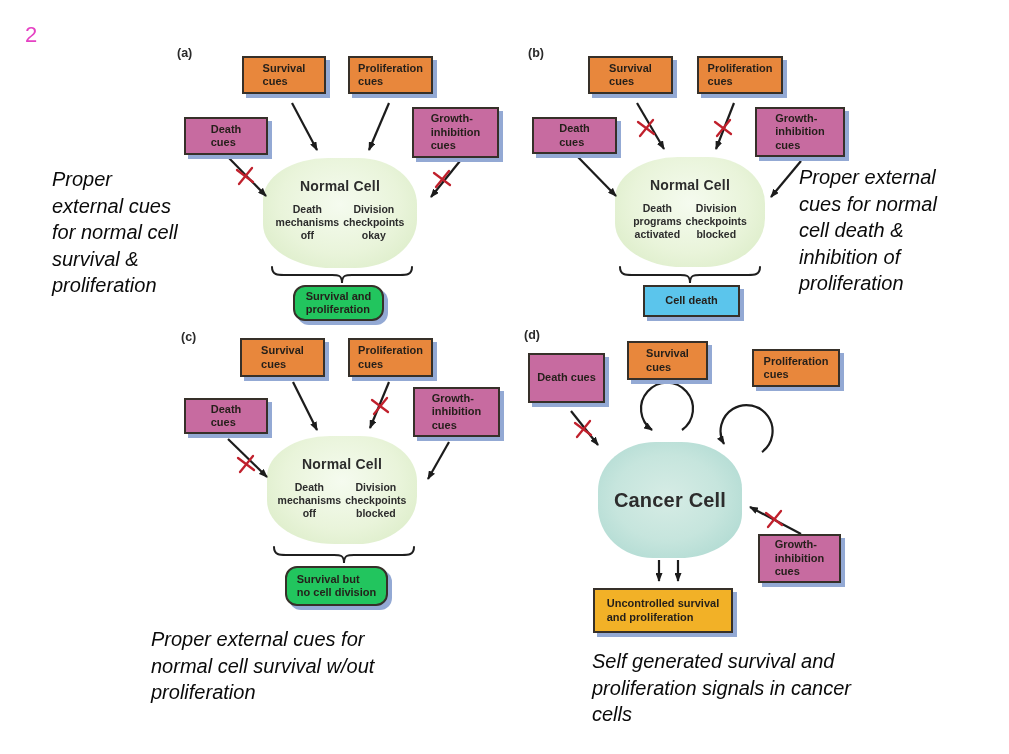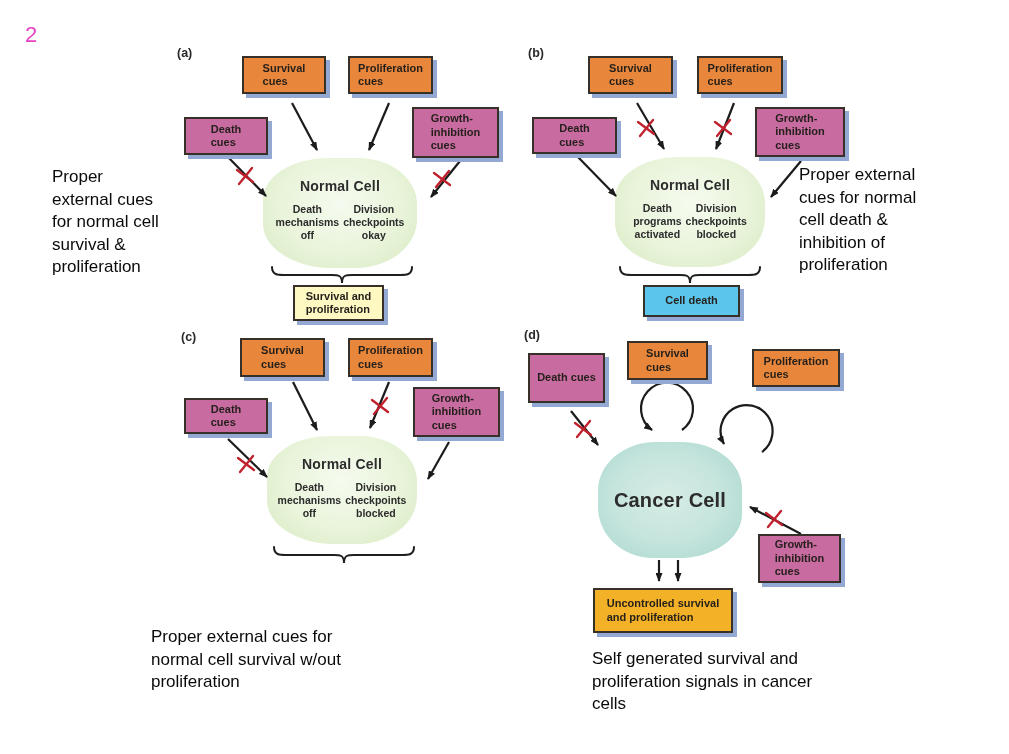--- a/index.html
+++ b/index.html
@@ -12,21 +12,21 @@
   .panel-label{font-weight:bold;font-size:12.5px;color:#2a2a2a;z-index:4;}
   .cue{
     border:2px solid #363029;
     box-shadow:4px 4px 0 #93a9d4;
     display:flex;align-items:center;justify-content:center;
     text-align:left;font-weight:bold;font-size:11px;line-height:1.22;
     color:#241f1a;white-space:pre-line;z-index:3;box-sizing:border-box;padding:1px 2px;
   }
   .orange{background:#e8873c;}
   .pink{background:#c76ba0;}
-  .yellow{background:#fef9c3;}
+  .yellow{background:#22c55e;border-radius:12px;}
   .blue{background:#5bc5ec;}
   .amber{background:#f2b127;}
   .blob{
     z-index:1;display:flex;flex-direction:column;align-items:center;
     box-sizing:border-box;
   }
   .normal-blob{
     background:radial-gradient(ellipse at 50% 42%, #f5fbef 0%, #e9f4da 55%, #d7eac2 100%);
     border-radius:42% 38% 40% 45% / 38% 42% 44% 40%;
     padding-top:20px;
@@ -35,21 +35,21 @@
     background:radial-gradient(ellipse at 48% 48%, #d6ece5 0%, #c6e5dd 50%, #a7d6ce 100%);
     border-radius:40% 42% 44% 38% / 42% 40% 38% 44%;
     justify-content:center;padding-top:0;
   }
   .blob-title{font-weight:bold;font-size:14px;color:#2c2c2c;letter-spacing:.2px;}
   .blob-cols{
     display:flex;gap:4px;margin-top:9px;justify-content:center;
     font-weight:bold;font-size:10.5px;line-height:1.25;color:#2c2c2c;
     text-align:center;white-space:pre-line;
   }
-  .caption{font-size:17px;line-height:1.33;color:#0a0a0a;white-space:pre-line;z-index:4;}
+  .caption{font-size:20px;line-height:1.33;color:#0a0a0a;white-space:pre-line;z-index:4;font-style:italic;}
   svg.layer{position:absolute;left:0;top:0;z-index:2;pointer-events:none;}
   .arrow{stroke:#1c1c1c;stroke-width:2.2;}
   .loop{stroke:#1c1c1c;stroke-width:2.2;fill:none;}
   .brace{stroke:#1f1f1f;stroke-width:2;fill:none;stroke-linecap:round;}
   .xmark line{stroke:#c0202c;stroke-width:2.3;stroke-linecap:round;}
 </style>
 </head>
 <body>
 
 <div id="canvas">
@@ -129,20 +129,22 @@
     <div class="blob-title">Normal Cell</div>
     <div class="blob-cols">
       <div>Death
 mechanisms
 off</div>
       <div>Division
 checkpoints
 blocked</div>
     </div>
   </div>
+  <div class="abs cue yellow" style="left:285px;top:566px;width:103px;height:40px;"><span>Survival but
+no cell division</span></div>
   <div class="abs caption" style="left:151px;top:626px;width:305px;">Proper external cues for
 normal cell survival w/out
 proliferation</div>
 
   <div class="abs cue pink" style="left:528px;top:353px;width:77px;height:50px;"><span>Death cues</span></div>
   <div class="abs cue orange" style="left:627px;top:341px;width:81px;height:39px;"><span>Survival
 cues</span></div>
   <div class="abs cue orange" style="left:752px;top:349px;width:88px;height:38px;"><span>Proliferation
 cues</span></div>
   <div class="abs blob cancer-blob" style="left:598px;top:442px;width:144px;height:116px;">

